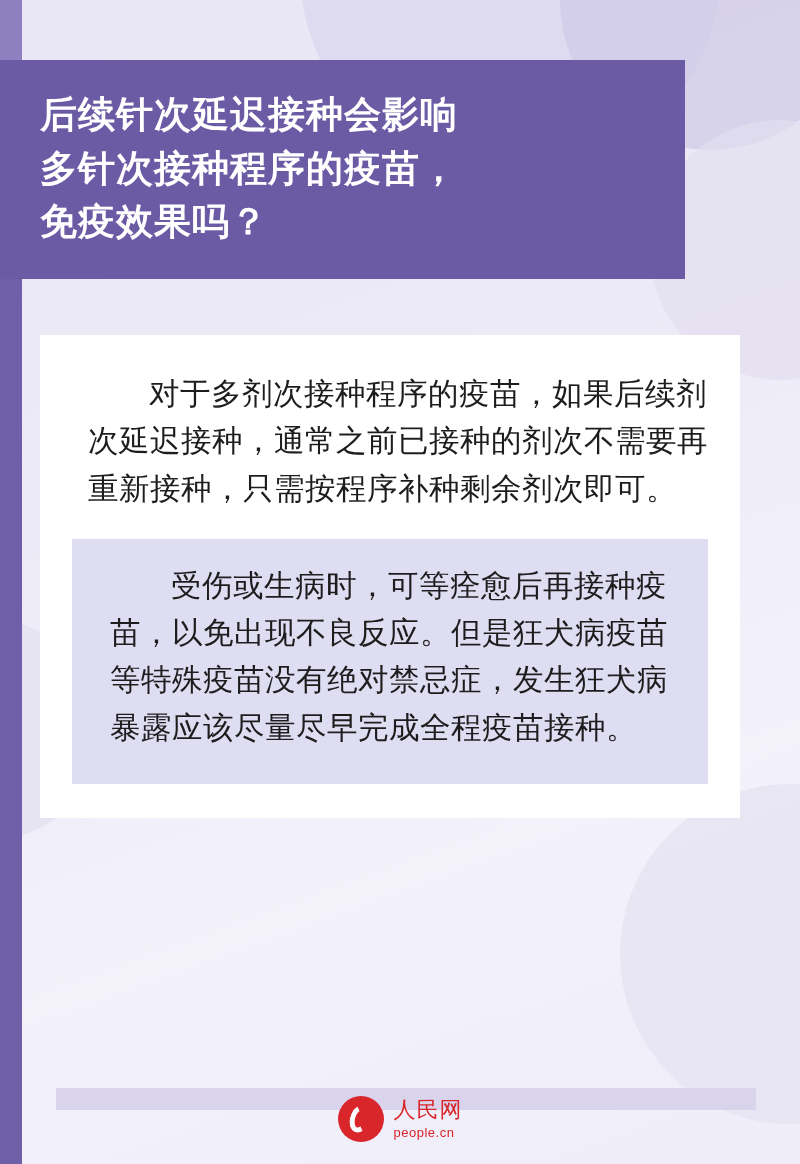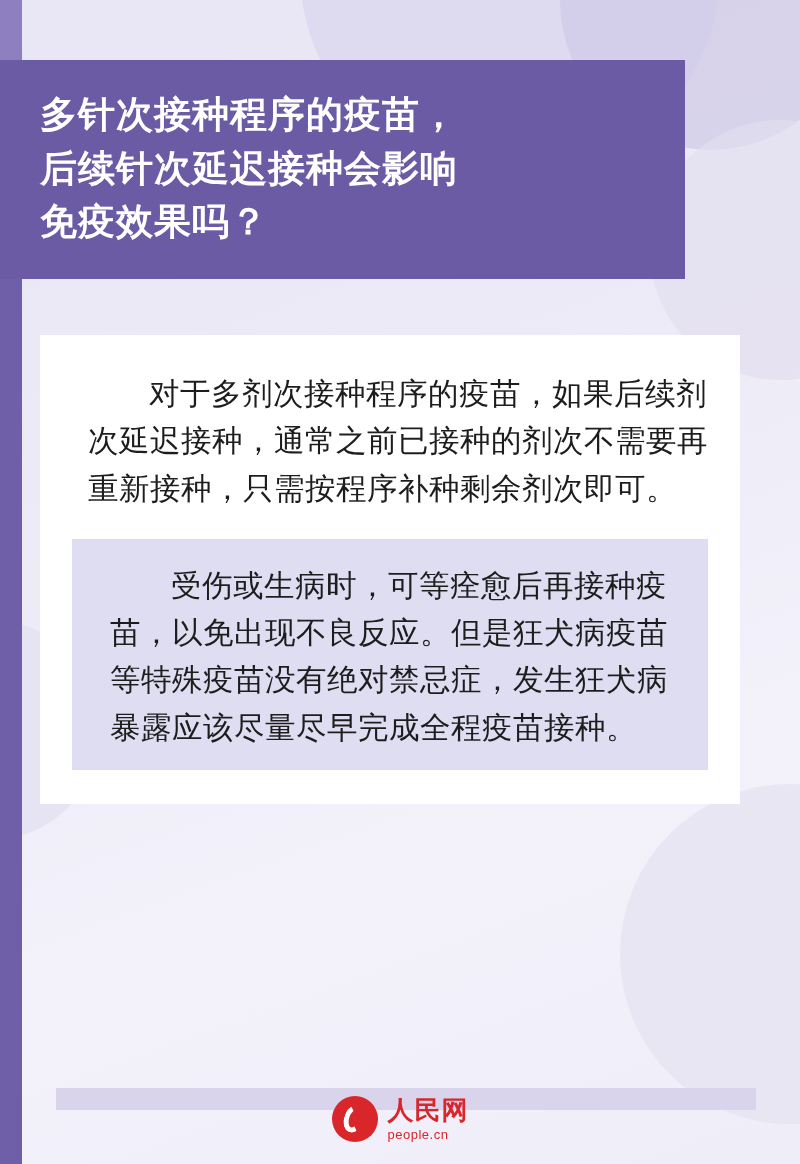--- a/index.html
+++ b/index.html
@@ -118,21 +118,21 @@
     color: #1d1d1d;
     text-indent: 2em;
     margin: 0 0 14px 16px;
     letter-spacing: 0.5px;
   }
   .para:last-child { margin-bottom: 0; }
 
   .highlight-box {
     background: #dfddf2;
     margin-top: 26px;
-    padding: 24px 22px 18px 22px;
+    padding: 24px 22px 32px 22px;
   }
   .highlight-box .para {
     margin-bottom: 0;
   }
 
   
   .footer {
     position: absolute;
     left: 0;
     bottom: 0;
@@ -167,22 +167,22 @@
     transform: rotate(20deg);
     box-sizing: border-box;
   }
   .logo-text {
     display: flex;
     flex-direction: column;
     line-height: 1;
   }
   .logo-cn {
     color: #d8262b;
-    font-size: 26px;
-    font-weight: bold;
+    font-size: 22px;
+    font-weight: normal;
     letter-spacing: 1px;
   }
   .logo-en {
     color: #d8262b;
     font-size: 13px;
     font-weight: normal;
     letter-spacing: .5px;
     margin-top: 5px;
   }
 </style>
@@ -194,22 +194,22 @@
   <div class="blob blob-a"></div>
   <div class="blob blob-b"></div>
   <div class="blob blob-c"></div>
   <div class="blob blob-d"></div>
   <div class="blob blob-e"></div>
 
   <div class="left-stripe"></div>
   <div class="left-stripe-accent"></div>
 
   <div class="title-banner">
+    <div class="title-line">后续针次延迟接种会影响</div>
     <div class="title-line">多针次接种程序的疫苗，</div>
-    <div class="title-line">后续针次延迟接种会影响</div>
     <div class="title-line">免疫效果吗？</div>
   </div>
 
   <div class="card-shadow"></div>
 
   <div class="card">
     <p class="para">对于多剂次接种程序的疫苗，如果后续剂次延迟接种，通常之前已接种的剂次不需要再重新接种，只需按程序补种剩余剂次即可。</p>
 
     <div class="highlight-box">
       <p class="para">受伤或生病时，可等痊愈后再接种疫苗，以免出现不良反应。但是狂犬病疫苗等特殊疫苗没有绝对禁忌症，发生狂犬病暴露应该尽量尽早完成全程疫苗接种。</p>

